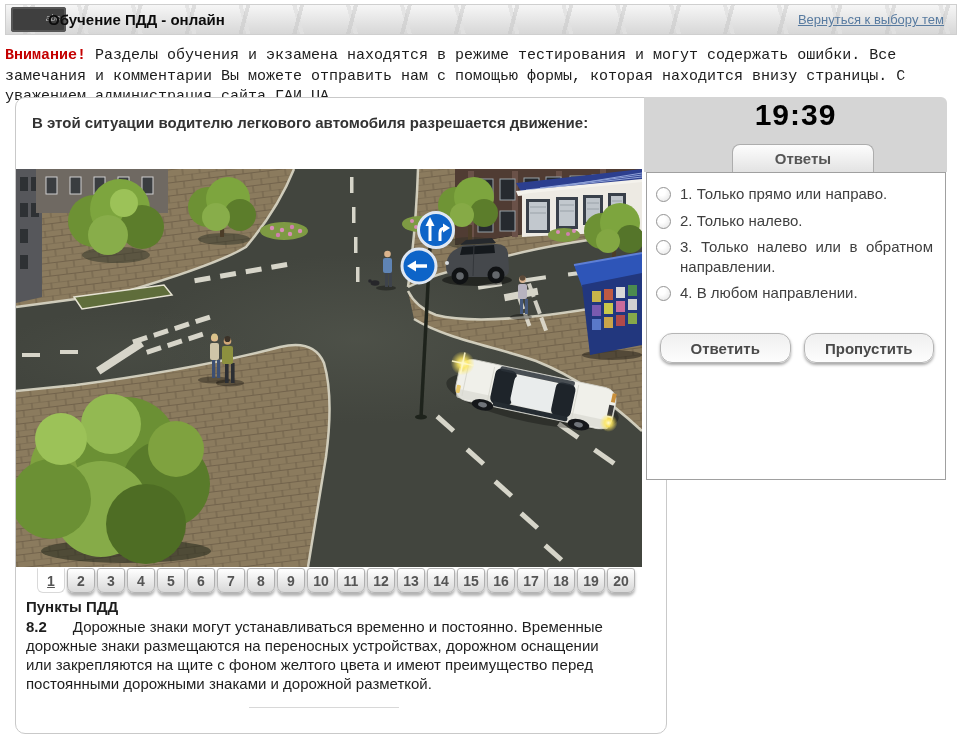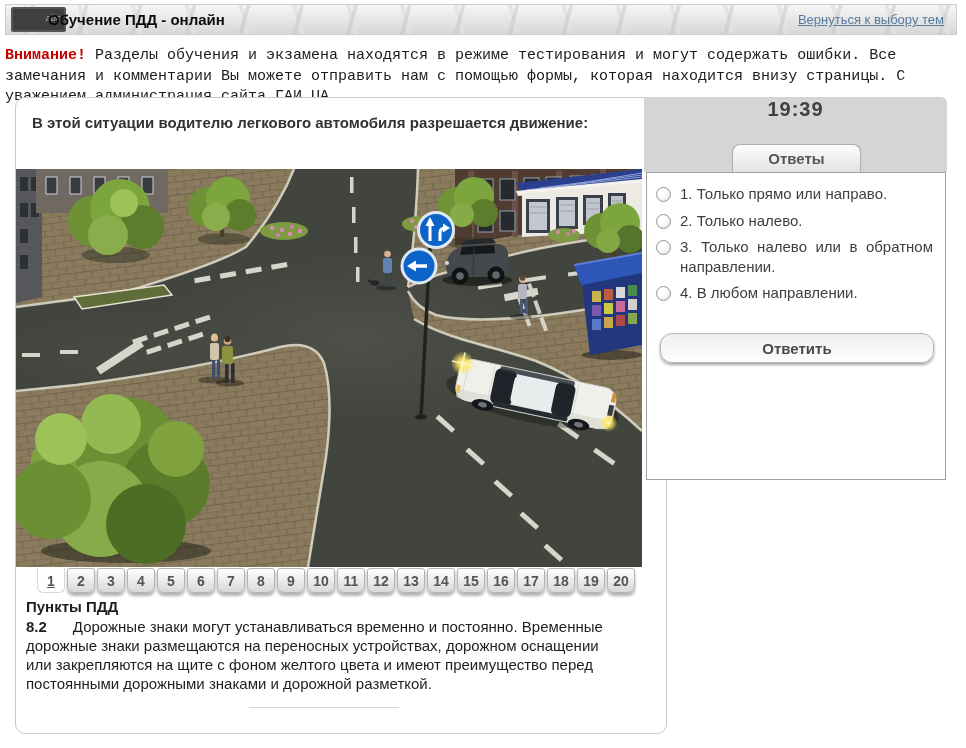--- a/index.html
+++ b/index.html
@@ -38,22 +38,22 @@
 
   
   .rules{position:absolute;left:10px;top:500px;width:596px;color:#1e1e1e;}
   .rules .rtitle{font-size:15px;font-weight:bold;}
   .rules p{margin:2px 0 0 0;font-size:15px;line-height:1.27;width:580px;}
   .rules .clause{font-weight:bold;margin-right:26px;}
   .divider{width:150px;margin:14px auto 0 auto;border-top:1px solid #d8d8d8;}
 
   
   .gpanel{position:absolute;left:644px;top:97px;width:303px;height:75px;background:#d5d5d5;border-radius:0 6px 0 0;}
-  .timer{position:absolute;left:0;top:1px;width:100%;text-align:center;font-size:20px;font-weight:bold;color:#404040;letter-spacing:1px;}
-  .atab{position:absolute;left:88px;top:47px;width:129px;height:28px;box-sizing:border-box;
+  .timer{position:absolute;left:0;top:1px;width:100%;text-align:center;font-size:30px;font-weight:bold;color:#000000;letter-spacing:1px;}
+  .atab{position:absolute;left:88px;top:47px;width:142px;height:28px;box-sizing:border-box;
     background:linear-gradient(#fdfdfd,#e3e3e3);border:1px solid #adadad;border-bottom:none;border-radius:8px 8px 0 0;
     text-align:center;line-height:27px;font-size:15px;font-weight:bold;color:#565656;cursor:pointer;}
   .apanel{position:absolute;left:646px;top:172px;width:300px;height:308px;background:#fff;
     border:1px solid #a0a0a0;box-sizing:border-box;}
   .opts{padding:11px 12px 0 9px;}
   .opt{display:flex;align-items:flex-start;margin-bottom:7px;cursor:pointer;}
   .radio{flex:none;width:13px;height:13px;margin:3px 9px 0 0;border:1px solid #949494;border-radius:50%;
     background:radial-gradient(circle at 35% 30%, #ffffff 30%, #e2e2e2);}
   .olabel{font-size:15px;color:#3f3f3f;line-height:1.3;text-align:justify;}
   .btnrow{position:absolute;left:13px;top:160px;width:274px;display:flex;gap:13px;}
@@ -450,16 +450,17 @@
         <span class="radio"></span>
         <span class="olabel">3. Только налево или в обратном направлении.</span>
       </div>
       <div class="opt">
         <span class="radio"></span>
         <span class="olabel">4. В любом направлении.</span>
       </div>
     </div>
     <div class="btnrow">
       <button class="btn">Ответить</button>
+      <button class="btn">Пропустить</button>
     </div>
   </div>
 
 </div>
 
 </body></html>

